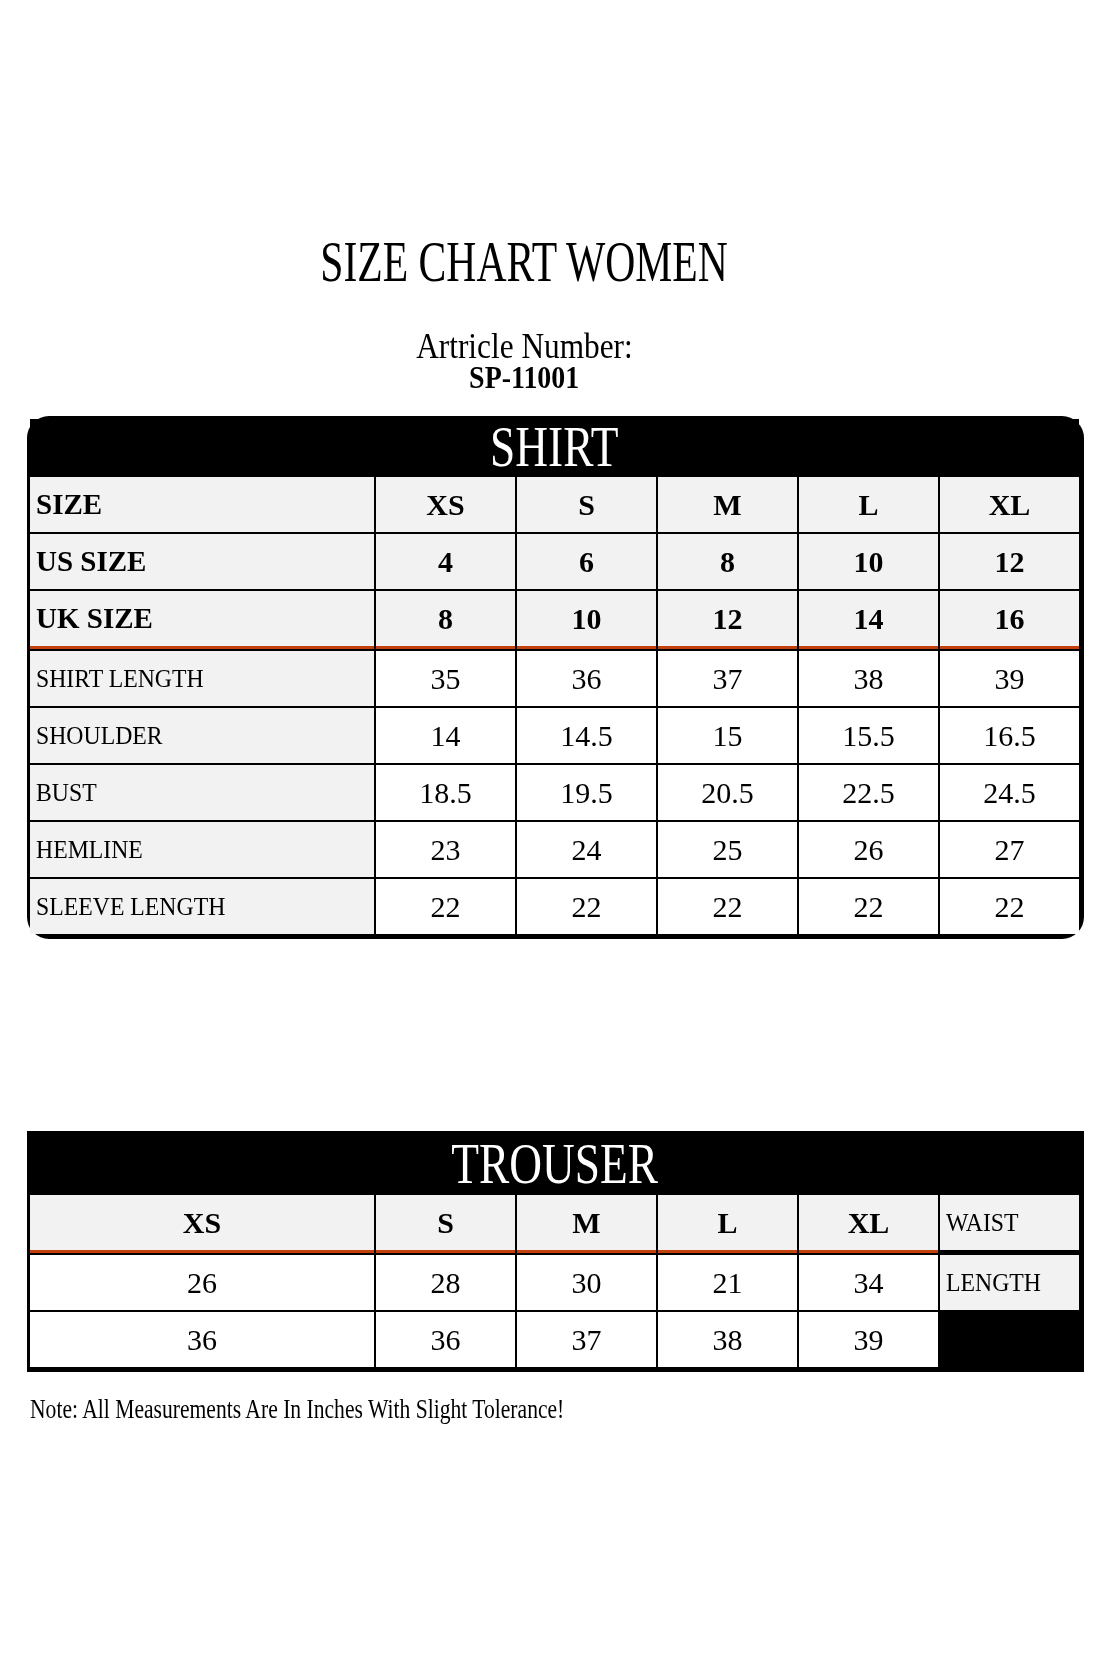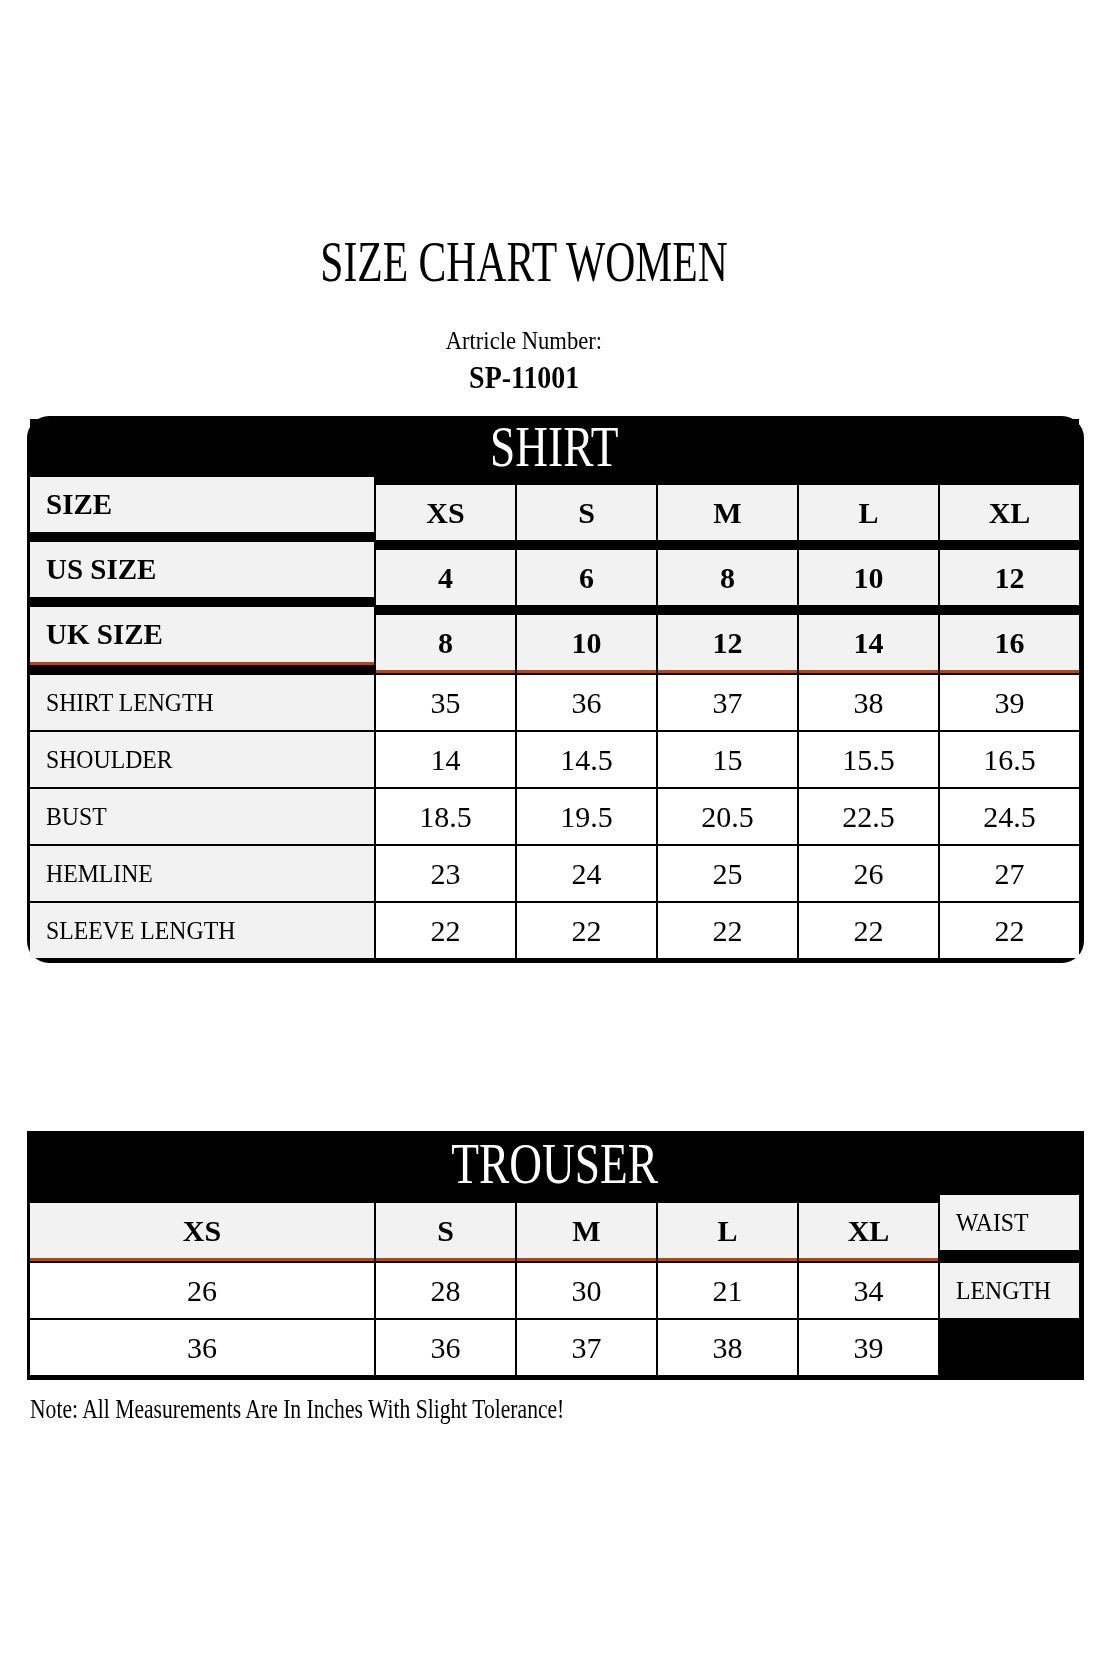--- a/index.html
+++ b/index.html
@@ -2,21 +2,21 @@
 <html><head>
 <meta charset="utf-8">
 <style>
   html,body{margin:0;padding:0;background:#fff;}
   .page{
     position:relative;width:1110px;height:1665px;background:#ffffff;
     font-family:"Liberation Serif","DejaVu Serif",serif;color:#000;overflow:hidden;
   }
   .headings{position:absolute;left:0;top:0;width:1048px;text-align:center;}
   .title{position:absolute;top:233px;left:0;width:100%;font-size:57px;line-height:1;white-space:nowrap;}
-  .subtitle{position:absolute;top:327px;left:0;width:100%;font-size:26px;line-height:1.1;white-space:nowrap;}
+  .subtitle{position:absolute;top:327px;left:0;width:100%;font-size:36px;line-height:1.1;white-space:nowrap;}
   .artno{position:absolute;top:361px;left:0;width:100%;font-size:31px;font-weight:bold;line-height:1.1;white-space:nowrap;}
   .sx{display:inline-block;transform:scaleX(var(--sx,1));transform-origin:center center;}
   .sxl{display:inline-block;transform:scaleX(var(--sx,1));transform-origin:left center;}
 
   
   .stable{
     position:absolute;left:27px;background:#000;
     display:grid;grid-template-columns:344px repeat(5,139px);
     gap:2px;padding:3px 5px 5px 3px;
   }
@@ -27,23 +27,23 @@
     display:flex;align-items:center;justify-content:center;
     font-size:56px;line-height:1;
   }
   .shirt .thead{height:56px;}
   .trouser .thead{height:59px;}
   .cell{
     background:#fff;height:55px;display:flex;align-items:center;
     font-size:30px;line-height:1;
   }
   .cell.g{background:#f2f2f2;}
-  .cell.lblc{justify-content:flex-start;padding-left:16px;background:#f2f2f2;}
+  .cell.lblc{justify-content:flex-start;padding-left:6px;background:#f2f2f2;}
   .cell.val{justify-content:center;}
-  .cell.b{font-weight:bold;margin-top:8px;}
+  .cell.b{font-weight:bold;}
   .biglbl{font-weight:bold;font-size:29px;}
   .midlbl{font-size:27px;}
   .smlbl{font-size:25px;}
   .thick{border-bottom:3px solid #c2410c;box-sizing:content-box;}
   .note{
     position:absolute;left:30px;top:1393px;font-size:27px;line-height:1.2;white-space:nowrap;
   }
 </style>
 </head>
 <body>

